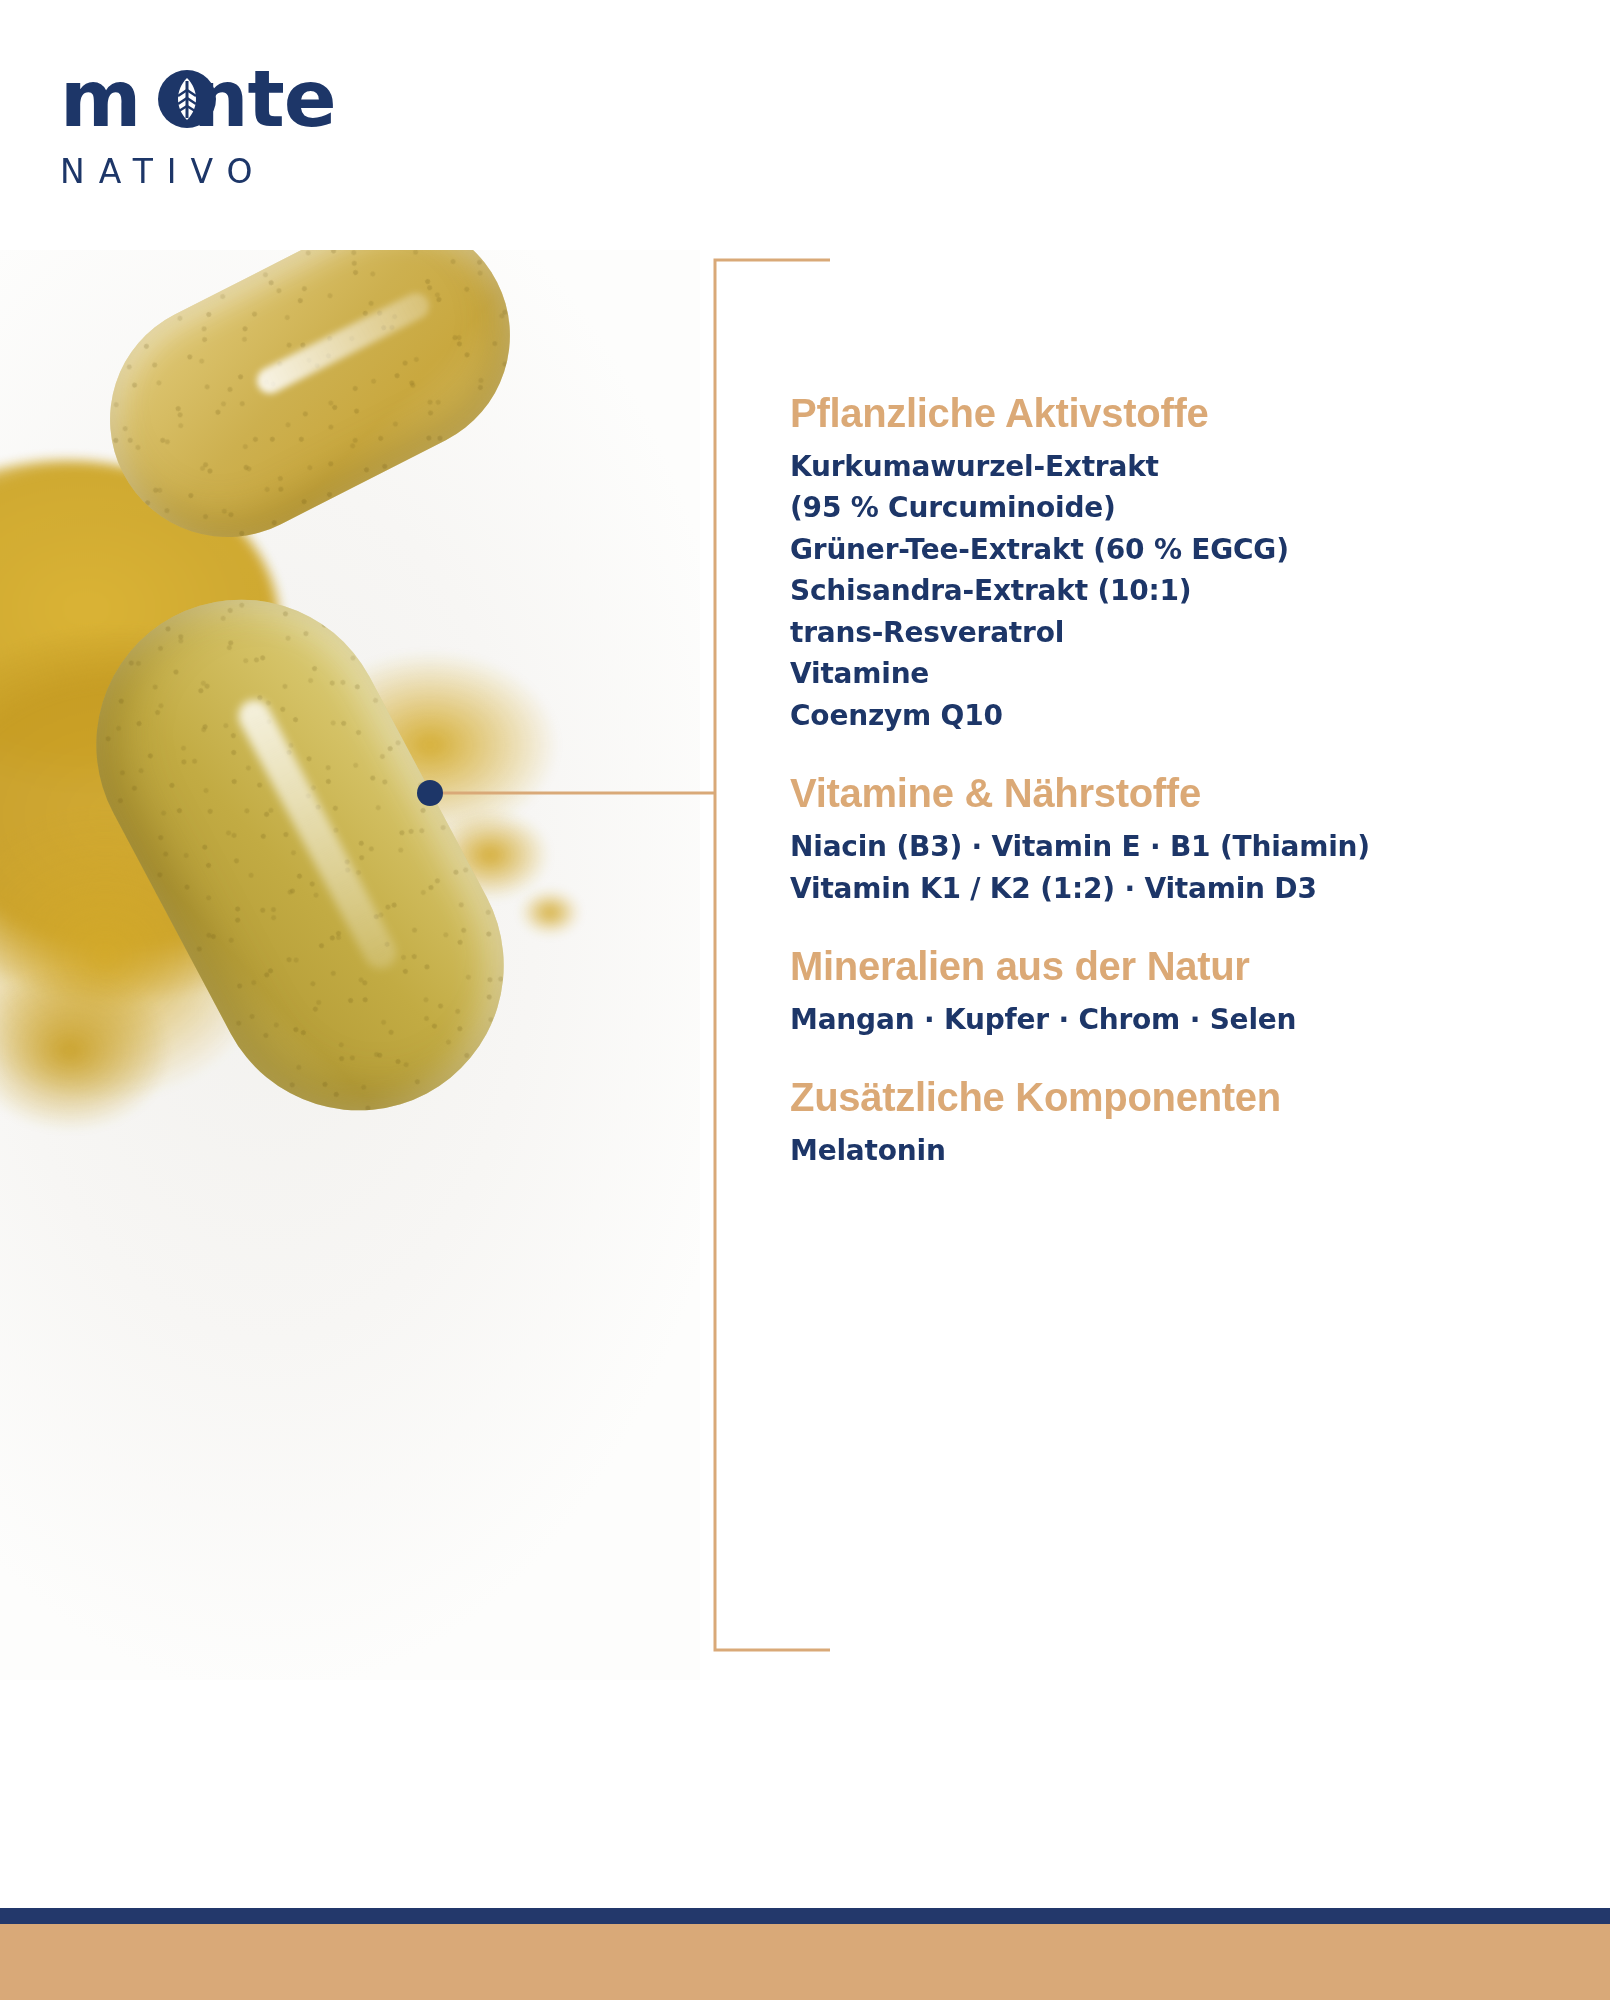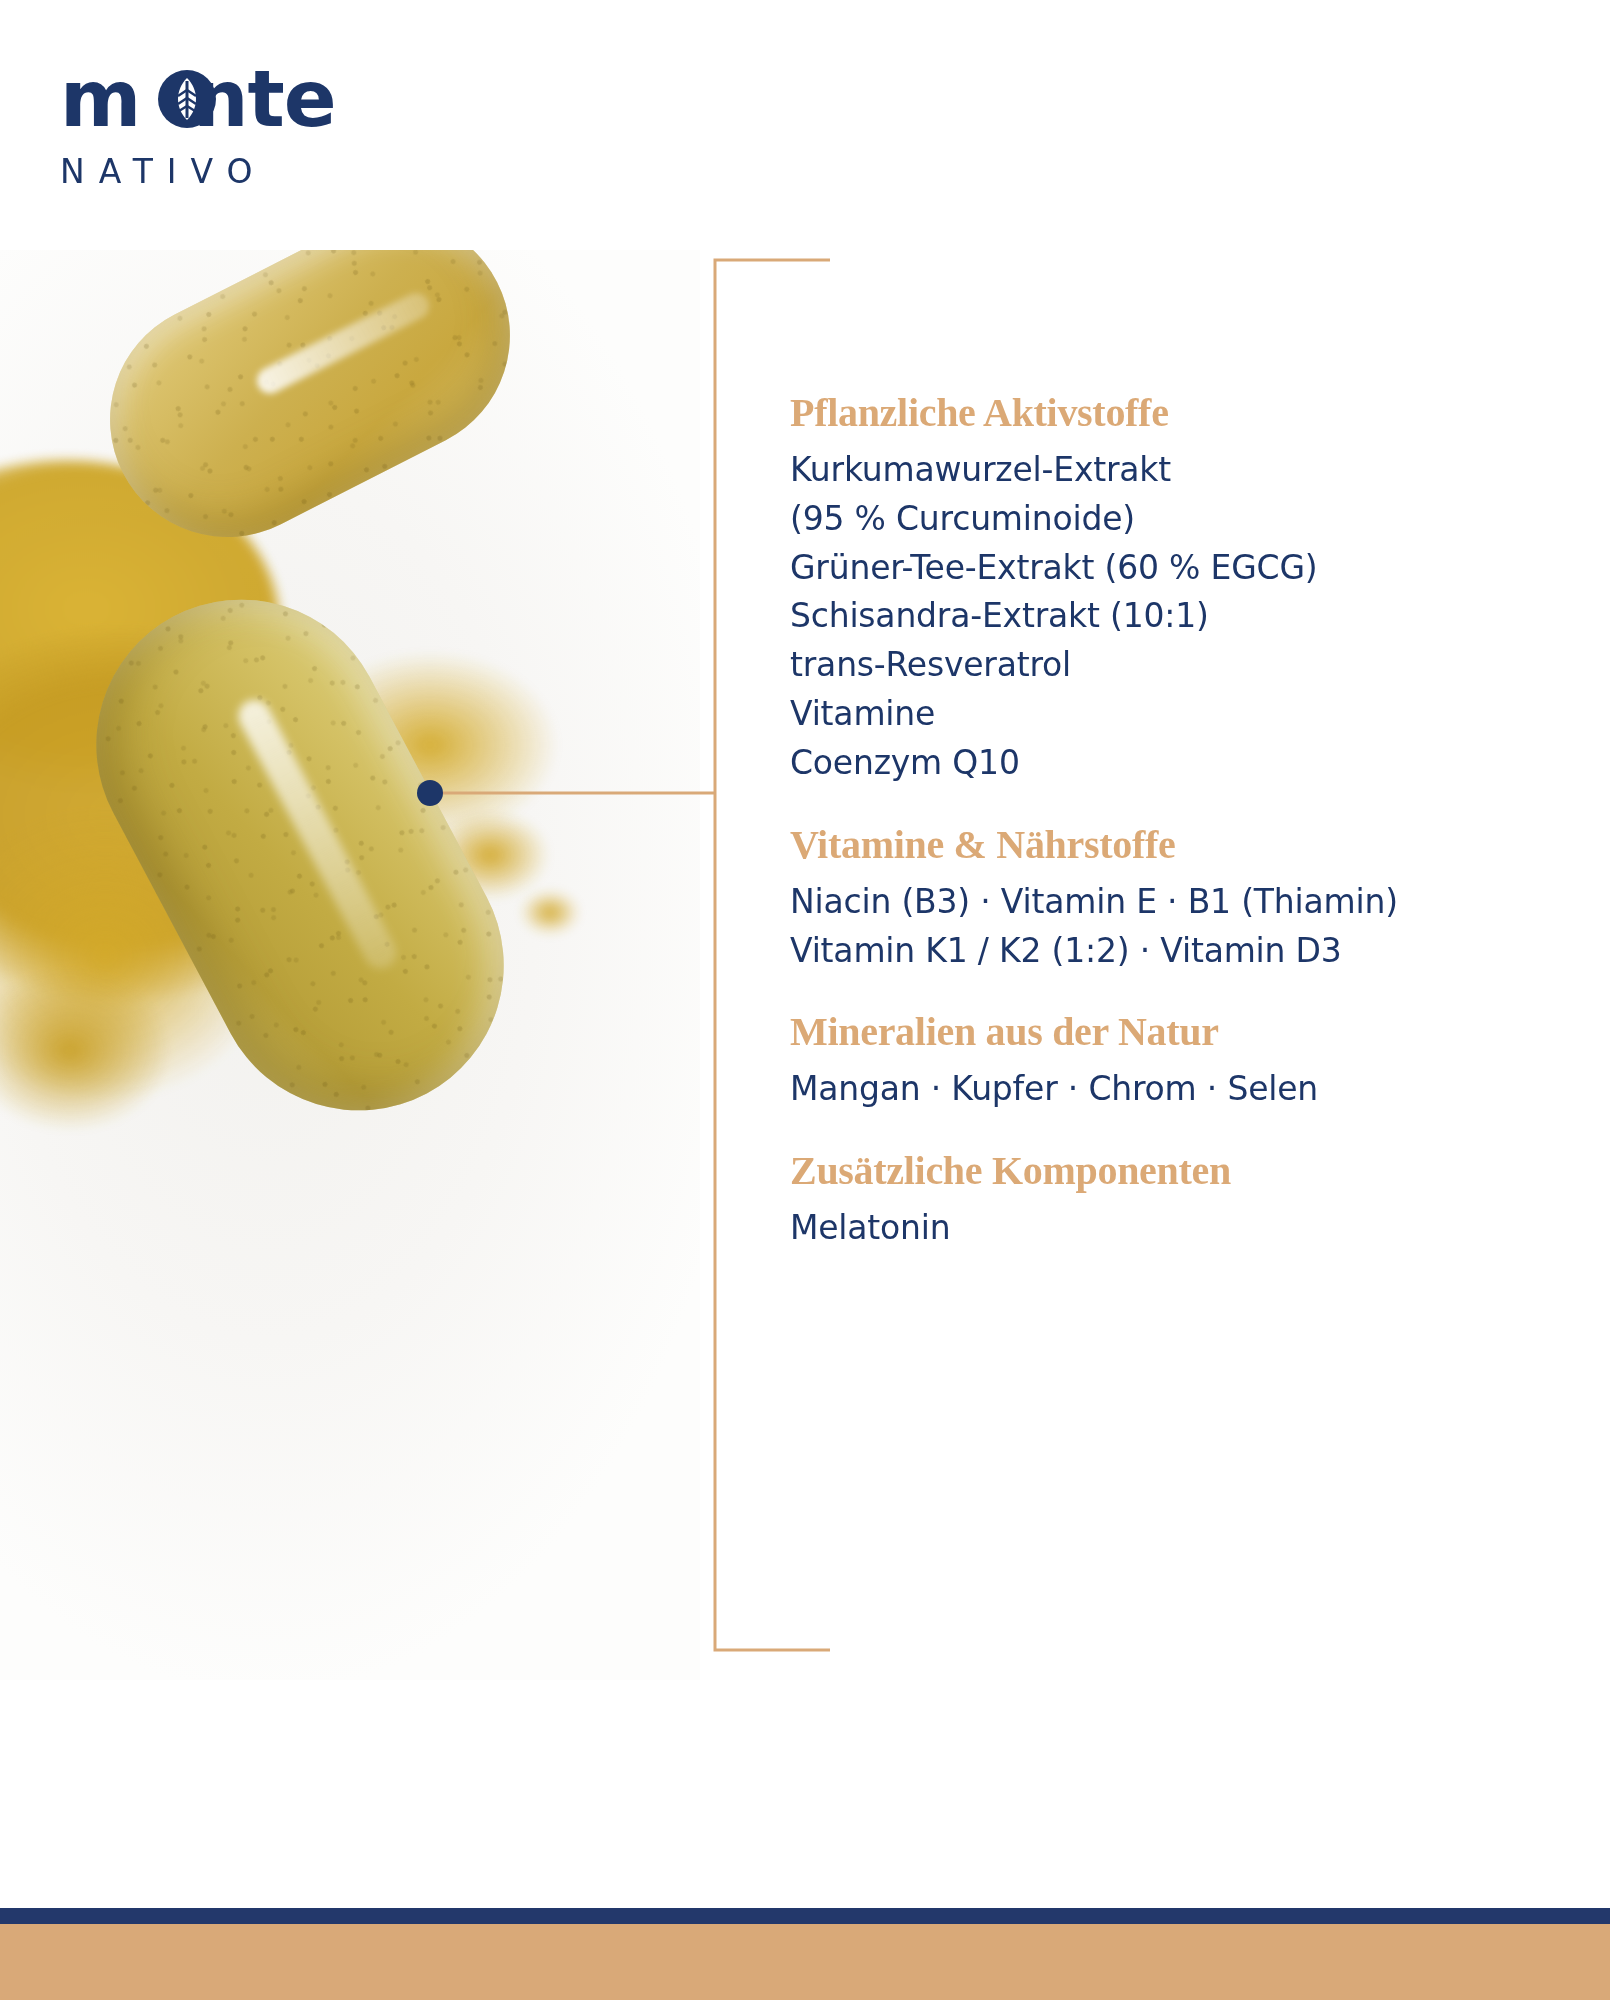--- a/index.html
+++ b/index.html
@@ -145,32 +145,32 @@
   
   .panel {
     position: absolute;
     left: 790px;
     top: 390px;
     width: 760px;
   }
   .group { margin-bottom: 34px; }
   .group:last-child { margin-bottom: 11px; }
   .group-title {
-    font-family: Liberation Serif, serif;
+    font-family: Liberation Sans, sans-serif;
     font-size: 40px;
     font-weight: 700;
     color: #dba976;
     margin: 0 0 10px 0;
     letter-spacing: -0.3px;
     line-height: 1.15;
   }
   .group-line {
     font-family: "DejaVu Sans", sans-serif;
-    font-size: 33px;
-    font-weight: 400;
+    font-size: 28px;
+    font-weight: 700;
     color: #1d3668;
     line-height: 1.48;
     letter-spacing: -0.2px;
     white-space: nowrap;
   }
 
   
   .footer-navy {
     position: absolute;
     left: 0; bottom: 76px;

